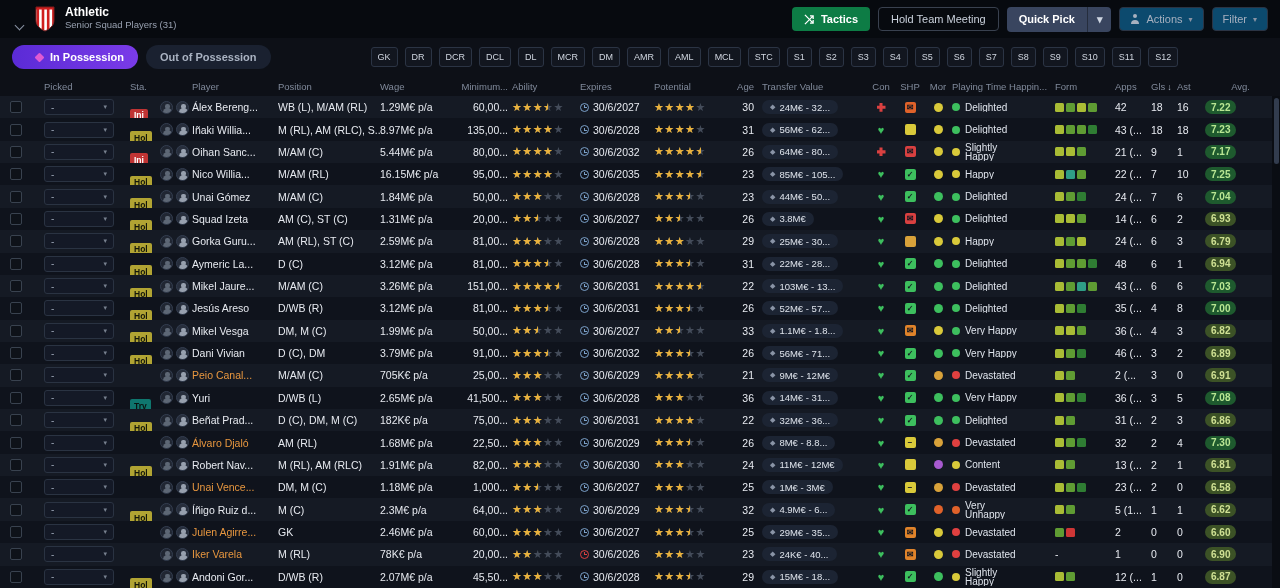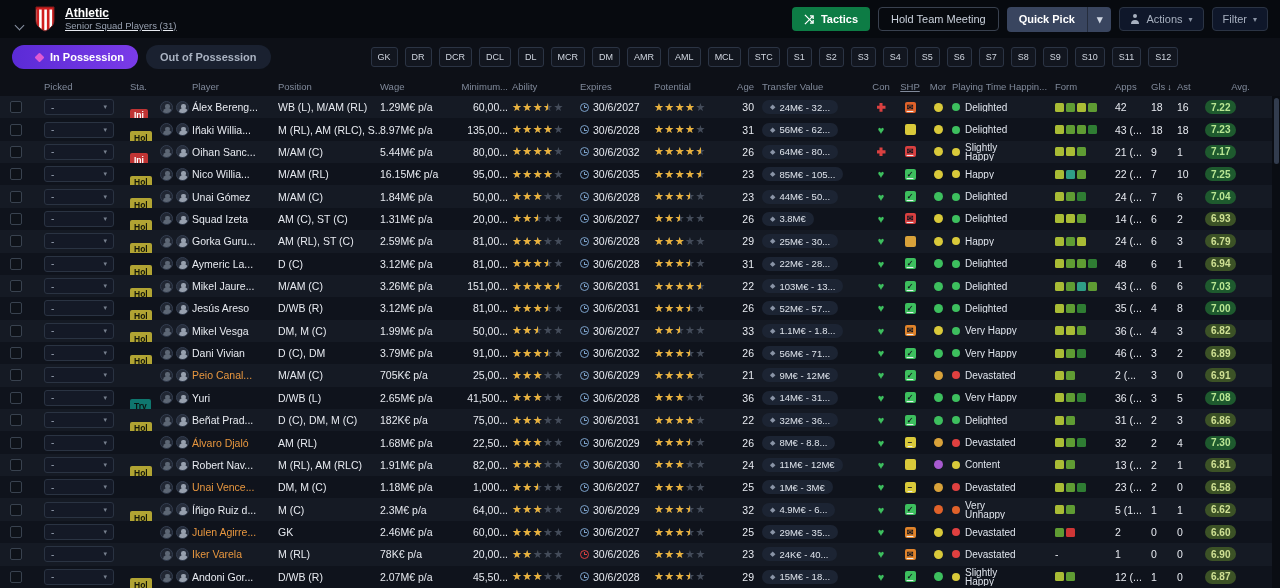--- a/index.html
+++ b/index.html
@@ -2,53 +2,53 @@
 <html><head>
 <meta charset="utf-8">
 <style>
   * { margin:0; padding:0; box-sizing:border-box; }
   body { background:#000; font-family:"Liberation Sans", sans-serif; }
   .screen { width:1280px; height:588px; background:#0d1017; position:relative; overflow:hidden; color:#e7eaf0; }
 
   
   .topbar { height:38px; background:#070a0f; display:flex; align-items:center; padding:0 12px 0 34px; gap:14px; position:relative; }
   .hdr-chev { position:absolute; left:16px; top:22px; width:7px; height:7px; border-right:1.5px solid #8a93a4; border-bottom:1.5px solid #8a93a4; transform:rotate(45deg); }
-  .club-block { display:flex; align-items:center; gap:9px; width:186px;text-decoration:underline; }
+  .club-block { display:flex; align-items:flex-start; gap:9px; width:186px; }
   .club-name { font-size:12px; font-weight:700; color:#ffffff; line-height:13px; }
   .club-sub { font-size:9.5px; color:#98a1b0; line-height:11px; }
   .view-dd { height:24px; border:1px solid #2c3546; border-radius:12px; background:#131824; display:flex; align-items:center; gap:8px; padding:0 14px; color:#dde2ea; font-size:11px; }
   .view-dd-icon { width:8px; height:8px; background:#7a84c8; transform:rotate(45deg); border-radius:1px; }
   .topbar-right { margin-left:auto; display:flex; gap:8px; align-items:center; }
   .btn { display:flex; align-items:center; gap:6px; font-size:11px; border-radius:4px; border:none; cursor:pointer; font-family:inherit; }
   .btn-tactics { background:#0d7c45; color:#fff; font-weight:700; padding:6px 12px; }
   .btn-outline { background:transparent; border:1px solid #39414f; color:#cbd2dd; padding:5px 12px; }
   .btn-split { display:flex; background:#39455f; border-radius:4px; color:#fff; font-weight:600; font-size:11px; overflow:hidden; }
   .split-main { padding:6px 12px; }
   .split-chev { padding:6px 9px; border-left:1px solid rgba(0,0,0,.35); color:#cfd6e2; }
-  .btn-dark { background:#0f172a; border:1px solid #2b3444; color:#a7b0bf; padding:5px 10px; }
+  .btn-dark { background:#0c4a6e; border:1px solid #2b3444; color:#a7b0bf; padding:5px 10px; }
   .chev { font-size:8px; color:#8a93a4; }
   .person-ico { position:relative; width:10px; height:10px; display:inline-block; }
   .pi-h { position:absolute; top:0; left:3px; width:4px; height:4px; border-radius:50%; background:#a7b0bf; }
   .pi-b { position:absolute; bottom:0; left:1px; width:8px; height:4.5px; border-radius:4px 4px 0 0; background:#a7b0bf; }
 
   
   .filterbar { height:38px; display:flex; align-items:center; padding:0 12px; gap:8px; }
   .pill { height:24px; border-radius:12px; padding:0 14px; display:flex; align-items:center; gap:7px; font-size:11px; background:#1a2130; color:#aab3c2; font-weight:600; cursor:pointer; }
   .pill-active { background:linear-gradient(90deg,#5b2bd6,#7a3be8); color:#fff;padding-left:24px; }
   .pill-icon { width:7px; height:7px; background:#e05ad2; transform:rotate(45deg); border-radius:1px; }
   .pos-buttons { margin-left:92px; display:flex; gap:7px; align-items:center; }
   .pos-btn { height:20px; padding:0 6px; min-width:22px; background:#12161f; border:1px solid #2b3444; border-radius:3px; color:#d0d6e0; font-size:9px; font-family:inherit; cursor:pointer; }
 
   
   .c-cb{width:44px; padding-left:10px;} .c-picked{width:86px;} .c-sta{width:30px;} .c-av{width:32px;}
   .c-name{width:86px;} .c-pos{width:102px;} .c-wage{width:72px;} .c-min{width:56px; text-align:right; justify-content:flex-end;}
   .c-abil{width:72px; padding-left:4px;} .c-exp{width:70px;} .c-pot{width:80px; padding-left:4px;}
   .c-age{width:32px; text-align:right; padding-right:8px; justify-content:flex-end;}
   .c-tv{width:104px;} .c-con{width:30px; justify-content:center; text-align:center;}
-  .c-shp{width:28px; justify-content:center; text-align:center;text-decoration:underline;} .c-mor{width:28px; justify-content:center; text-align:center;}
+  .c-shp{width:28px; justify-content:center; text-align:center;} .c-mor{width:28px; justify-content:center; text-align:center;}
   .c-hap{width:103px;} .c-form{width:60px;} .c-apps{width:36px;} .c-gls{width:26px;} .c-ast{width:28px;} .c-avg{width:57px;}
 
   .thead { height:20px; display:flex; align-items:center; font-size:9.5px; color:#808a9b; white-space:nowrap; }
   .thead > div { overflow:hidden; }
   .sort-arrow { font-size:9px; color:#aab3c2; margin-left:2px; }
   .avg-h { text-align:right; padding-right:12px; }
 
   .tbody { position:absolute; top:96px; left:0; right:0; bottom:0; display:flex; flex-direction:column; }
   .row { flex:1; display:flex; align-items:center; font-size:10.5px; white-space:nowrap; min-height:0; }
   .row.even { background:#151a24; }

